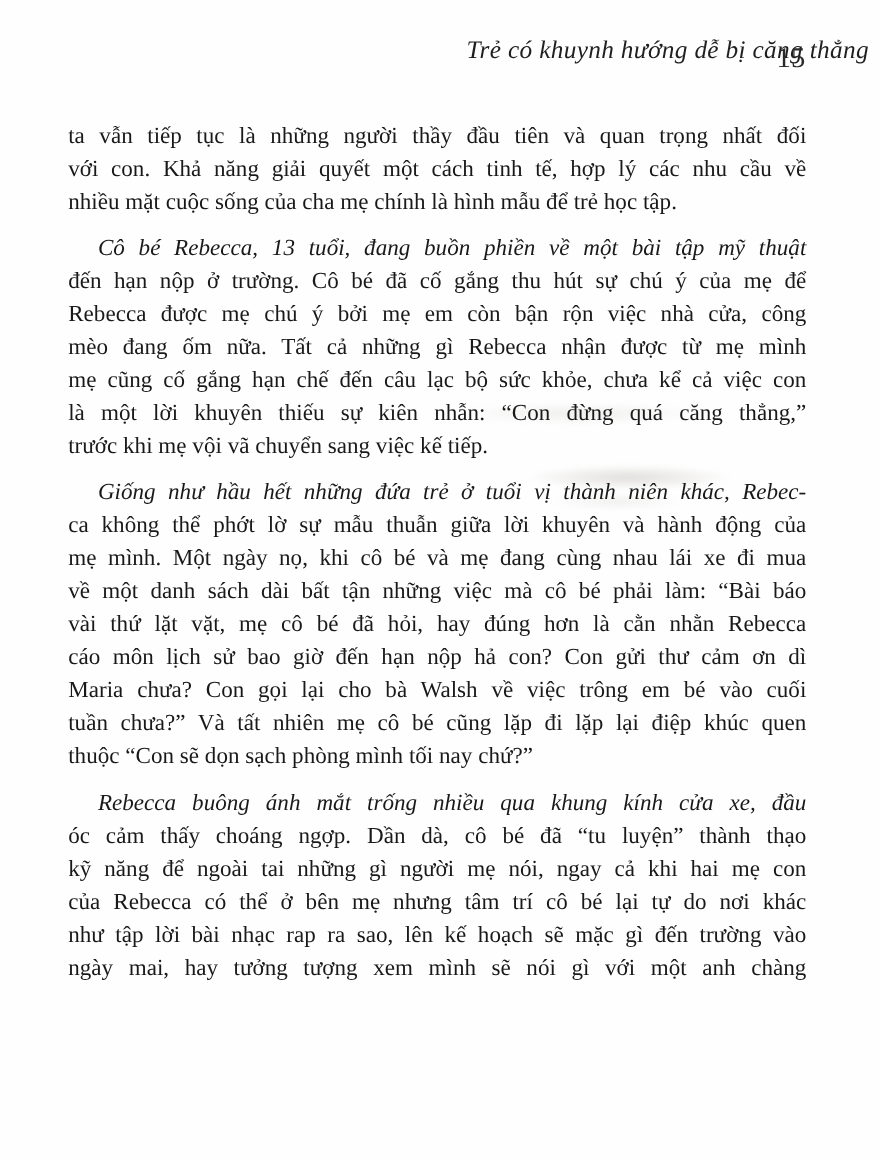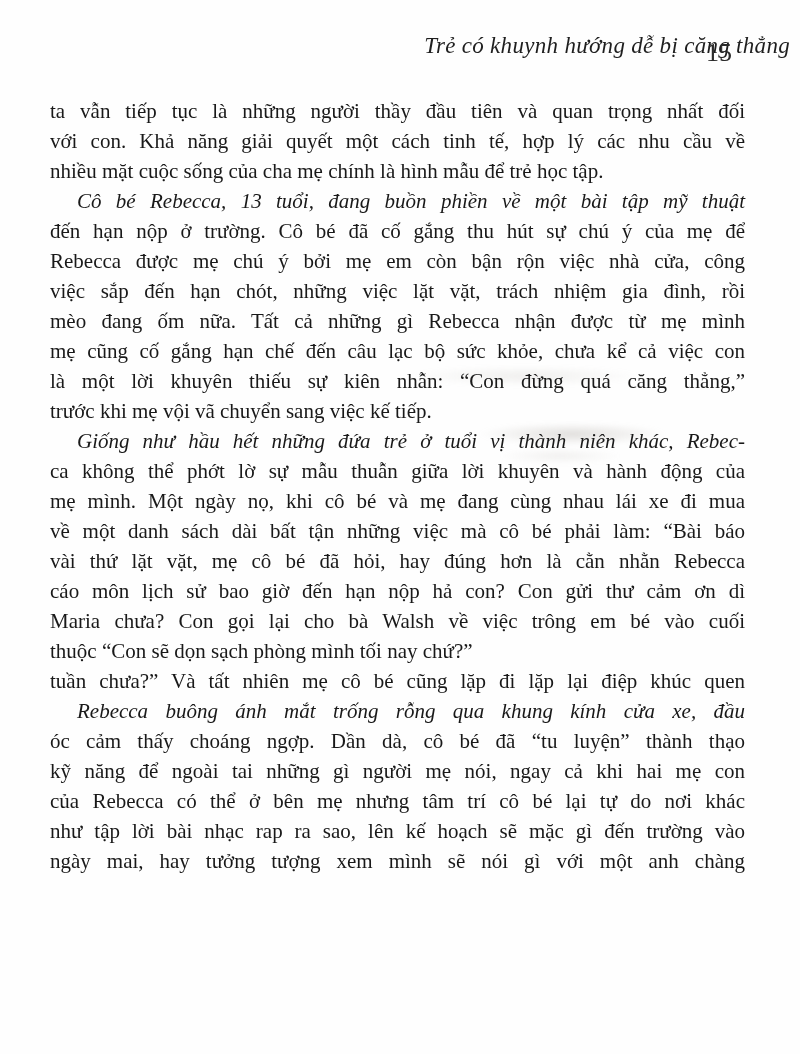--- a/index.html
+++ b/index.html
@@ -39,21 +39,21 @@
   }
   .body-text {
     position: absolute;
     top: 96px;
     left: 50px;
     width: 695px;
     font-size: 21px;
     line-height: 30px;
     color: #191919;
   }
-  .paragraph { margin: 0; }
+  .paragraph { margin: 12px; }
   .line {
     text-align: justify;
     text-align-last: justify;
     white-space: normal;
   }
   .line.last {
     text-align-last: left;
   }
   .line.indent {
     text-indent: 27px;
@@ -94,39 +94,38 @@
   <div class="body-text">
       <div class="paragraph">
         <div class="line">ta vẫn tiếp tục là những người thầy đầu tiên và quan trọng nhất đối</div>
         <div class="line">với con. Khả năng giải quyết một cách tinh tế, hợp lý các nhu cầu về</div>
         <div class="line last">nhiều mặt cuộc sống của cha mẹ chính là hình mẫu để trẻ học tập.</div>
       </div>
       <div class="paragraph">
         <div class="line indent">Cô bé Rebecca, 13 tuổi, đang buồn phiền về một bài tập mỹ thuật</div>
         <div class="line">đến hạn nộp ở trường. Cô bé đã cố gắng thu hút sự chú ý của mẹ để</div>
         <div class="line">Rebecca được mẹ chú ý bởi mẹ em còn bận rộn việc nhà cửa, công</div>
-        <div class="line">việc sắp đến hạn chót, những việc lặt vặt, trách nhiệm gia đình, rồi</div>
         <div class="line">mèo đang ốm nữa. Tất cả những gì Rebecca nhận được từ mẹ mình</div>
         <div class="line">mẹ cũng cố gắng hạn chế đến câu lạc bộ sức khỏe, chưa kể cả việc con</div>
         <div class="line">là một lời khuyên thiếu sự kiên nhẫn: “Con đừng quá căng thẳng,”</div>
         <div class="line last">trước khi mẹ vội vã chuyển sang việc kế tiếp.</div>
       </div>
       <div class="paragraph">
         <div class="line indent">Giống như hầu hết những đứa trẻ ở tuổi vị thành niên khác, Rebec-</div>
         <div class="line">ca không thể phớt lờ sự mẫu thuẫn giữa lời khuyên và hành động của</div>
         <div class="line">mẹ mình. Một ngày nọ, khi cô bé và mẹ đang cùng nhau lái xe đi mua</div>
         <div class="line">về một danh sách dài bất tận những việc mà cô bé phải làm: “Bài báo</div>
         <div class="line">vài thứ lặt vặt, mẹ cô bé đã hỏi, hay đúng hơn là cằn nhằn Rebecca</div>
         <div class="line">cáo môn lịch sử bao giờ đến hạn nộp hả con? Con gửi thư cảm ơn dì</div>
         <div class="line">Maria chưa? Con gọi lại cho bà Walsh về việc trông em bé vào cuối</div>
+        <div class="line">tuần chưa?” Và tất nhiên mẹ cô bé cũng lặp đi lặp lại điệp khúc quen</div>
         <div class="line last">thuộc “Con sẽ dọn sạch phòng mình tối nay chứ?”</div>
-        <div class="line">tuần chưa?” Và tất nhiên mẹ cô bé cũng lặp đi lặp lại điệp khúc quen</div>
       </div>
       <div class="paragraph">
-        <div class="line indent">Rebecca buông ánh mắt trống rỗng qua khung kính cửa xe, đầu</div>
+        <div class="line indent">Rebecca buông ánh mắt trống nhiều qua khung kính cửa xe, đầu</div>
         <div class="line">óc cảm thấy choáng ngợp. Dần dà, cô bé đã “tu luyện” thành thạo</div>
         <div class="line">kỹ năng để ngoài tai những gì người mẹ nói, ngay cả khi hai mẹ con</div>
         <div class="line">của Rebecca có thể ở bên mẹ nhưng tâm trí cô bé lại tự do nơi khác</div>
         <div class="line">như tập lời bài nhạc rap ra sao, lên kế hoạch sẽ mặc gì đến trường vào</div>
         <div class="line">ngày mai, hay tưởng tượng xem mình sẽ nói gì với một anh chàng</div>
       </div>
     </div>
 
 </div>
 

